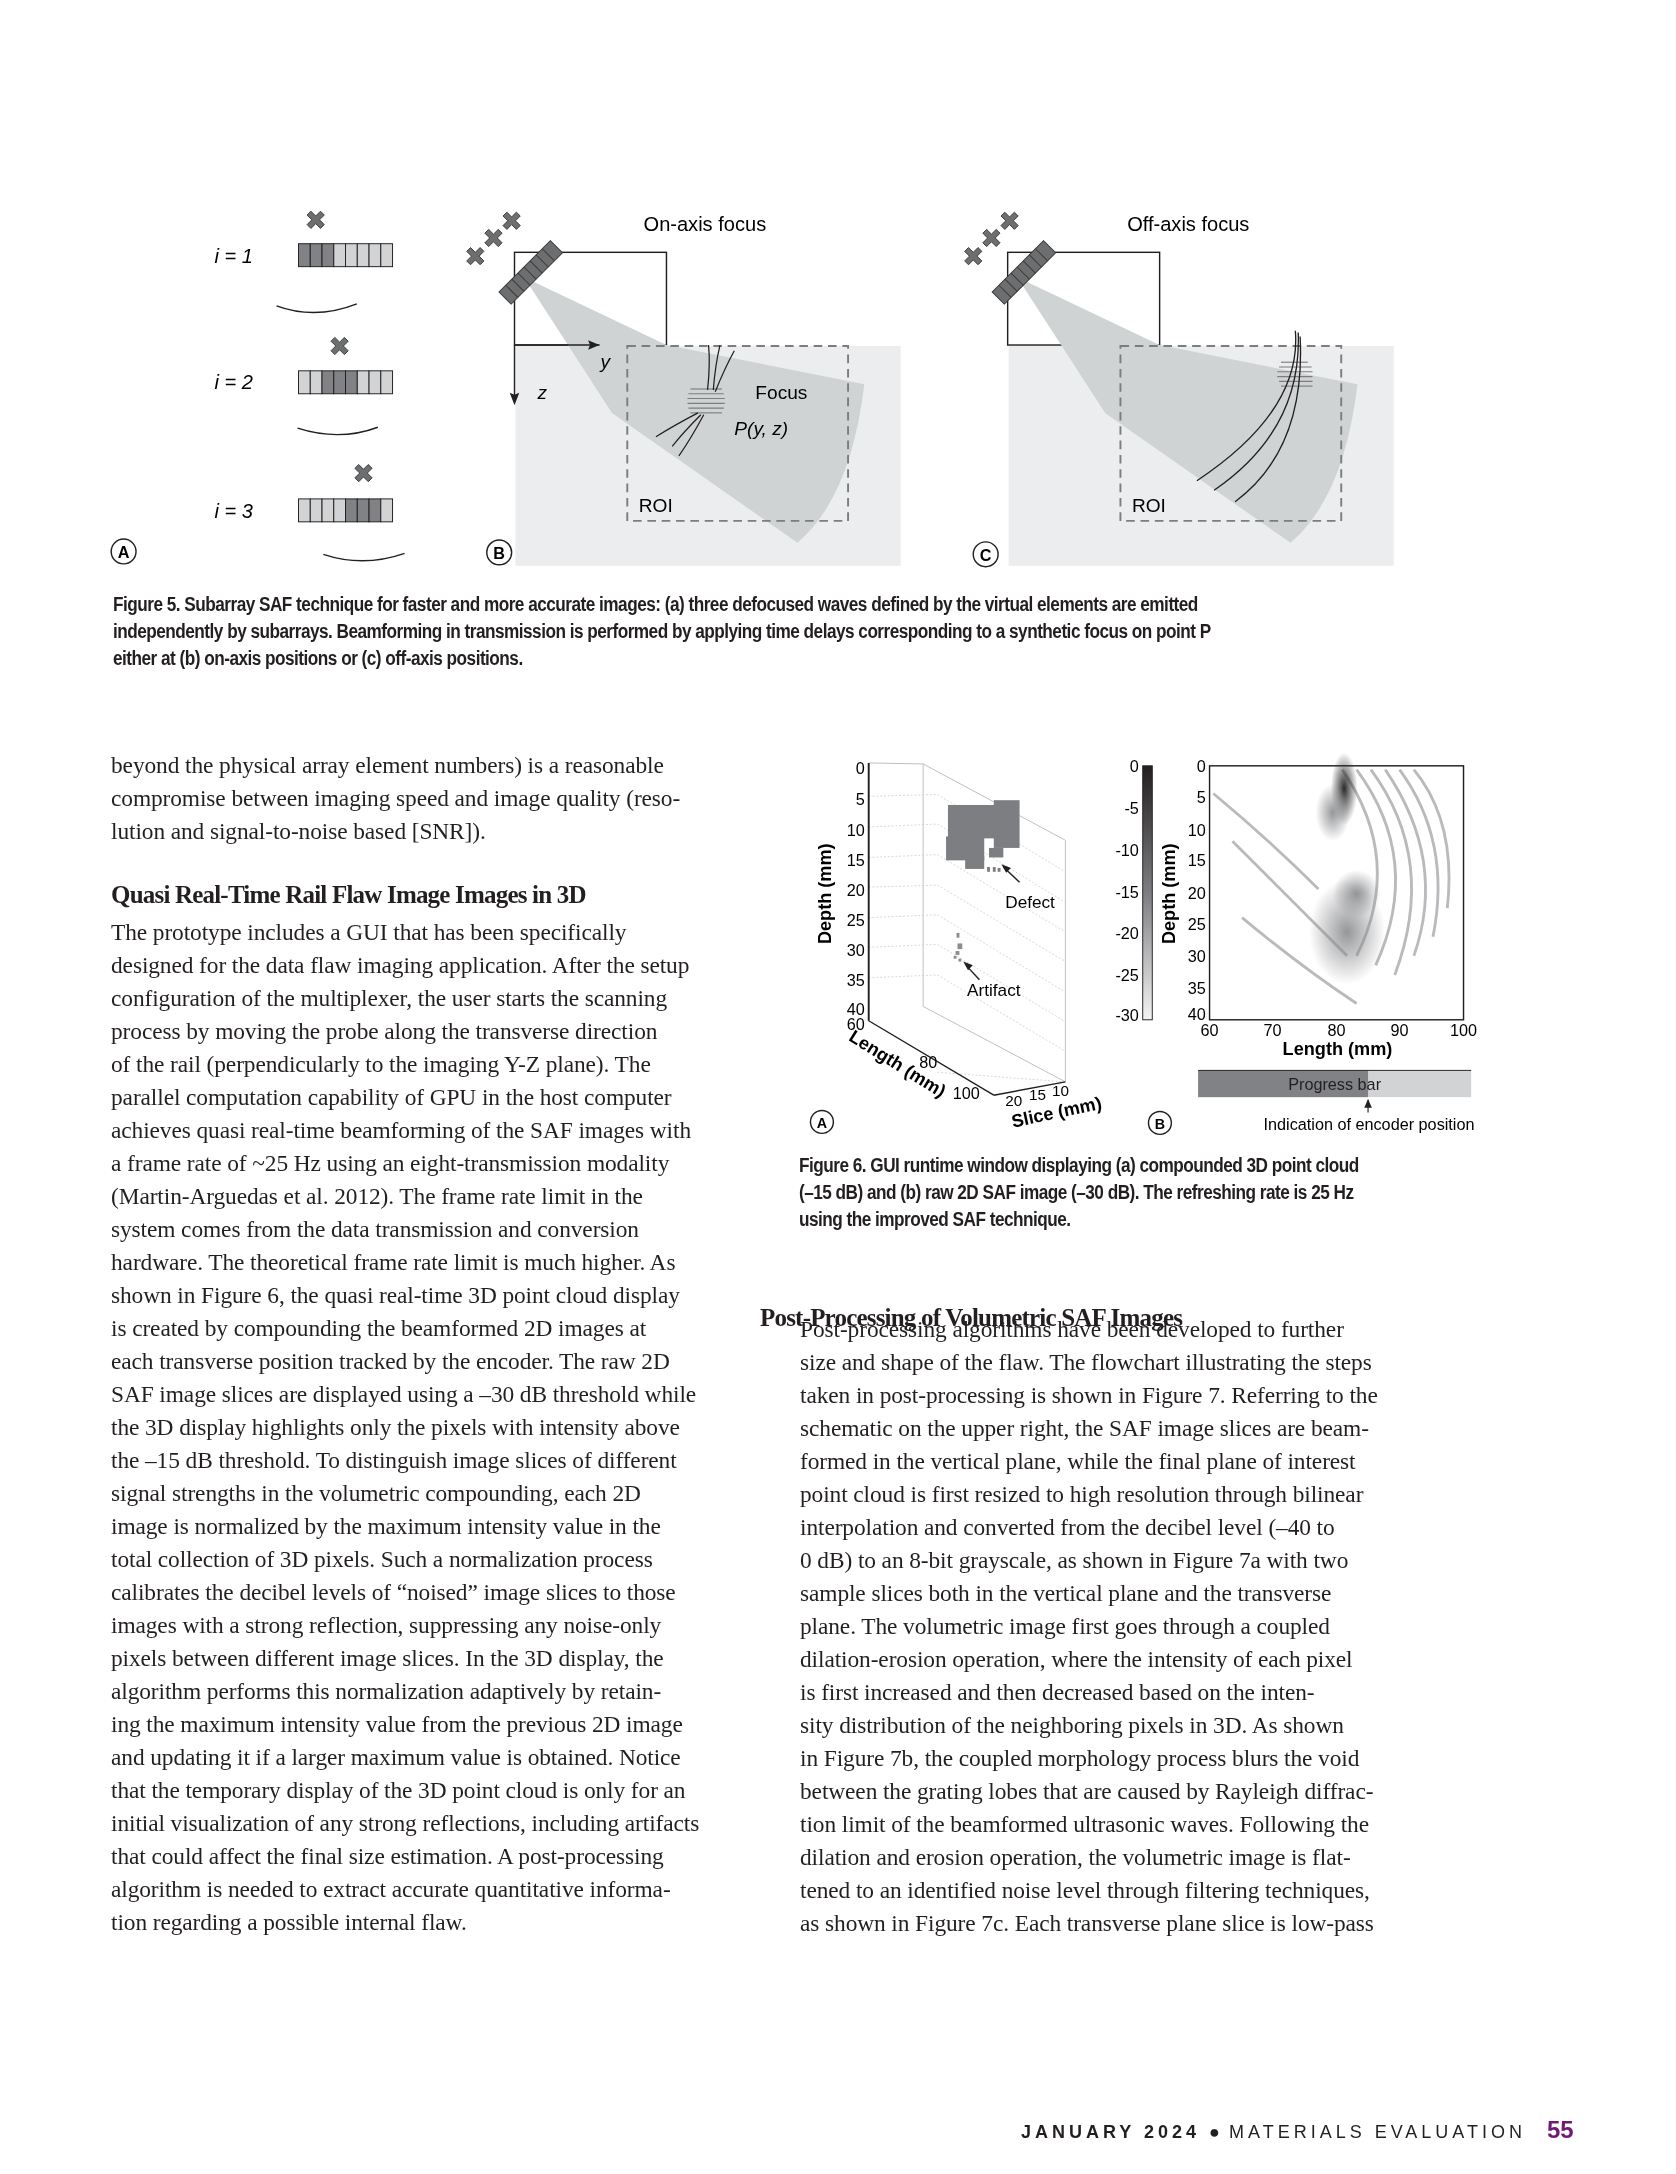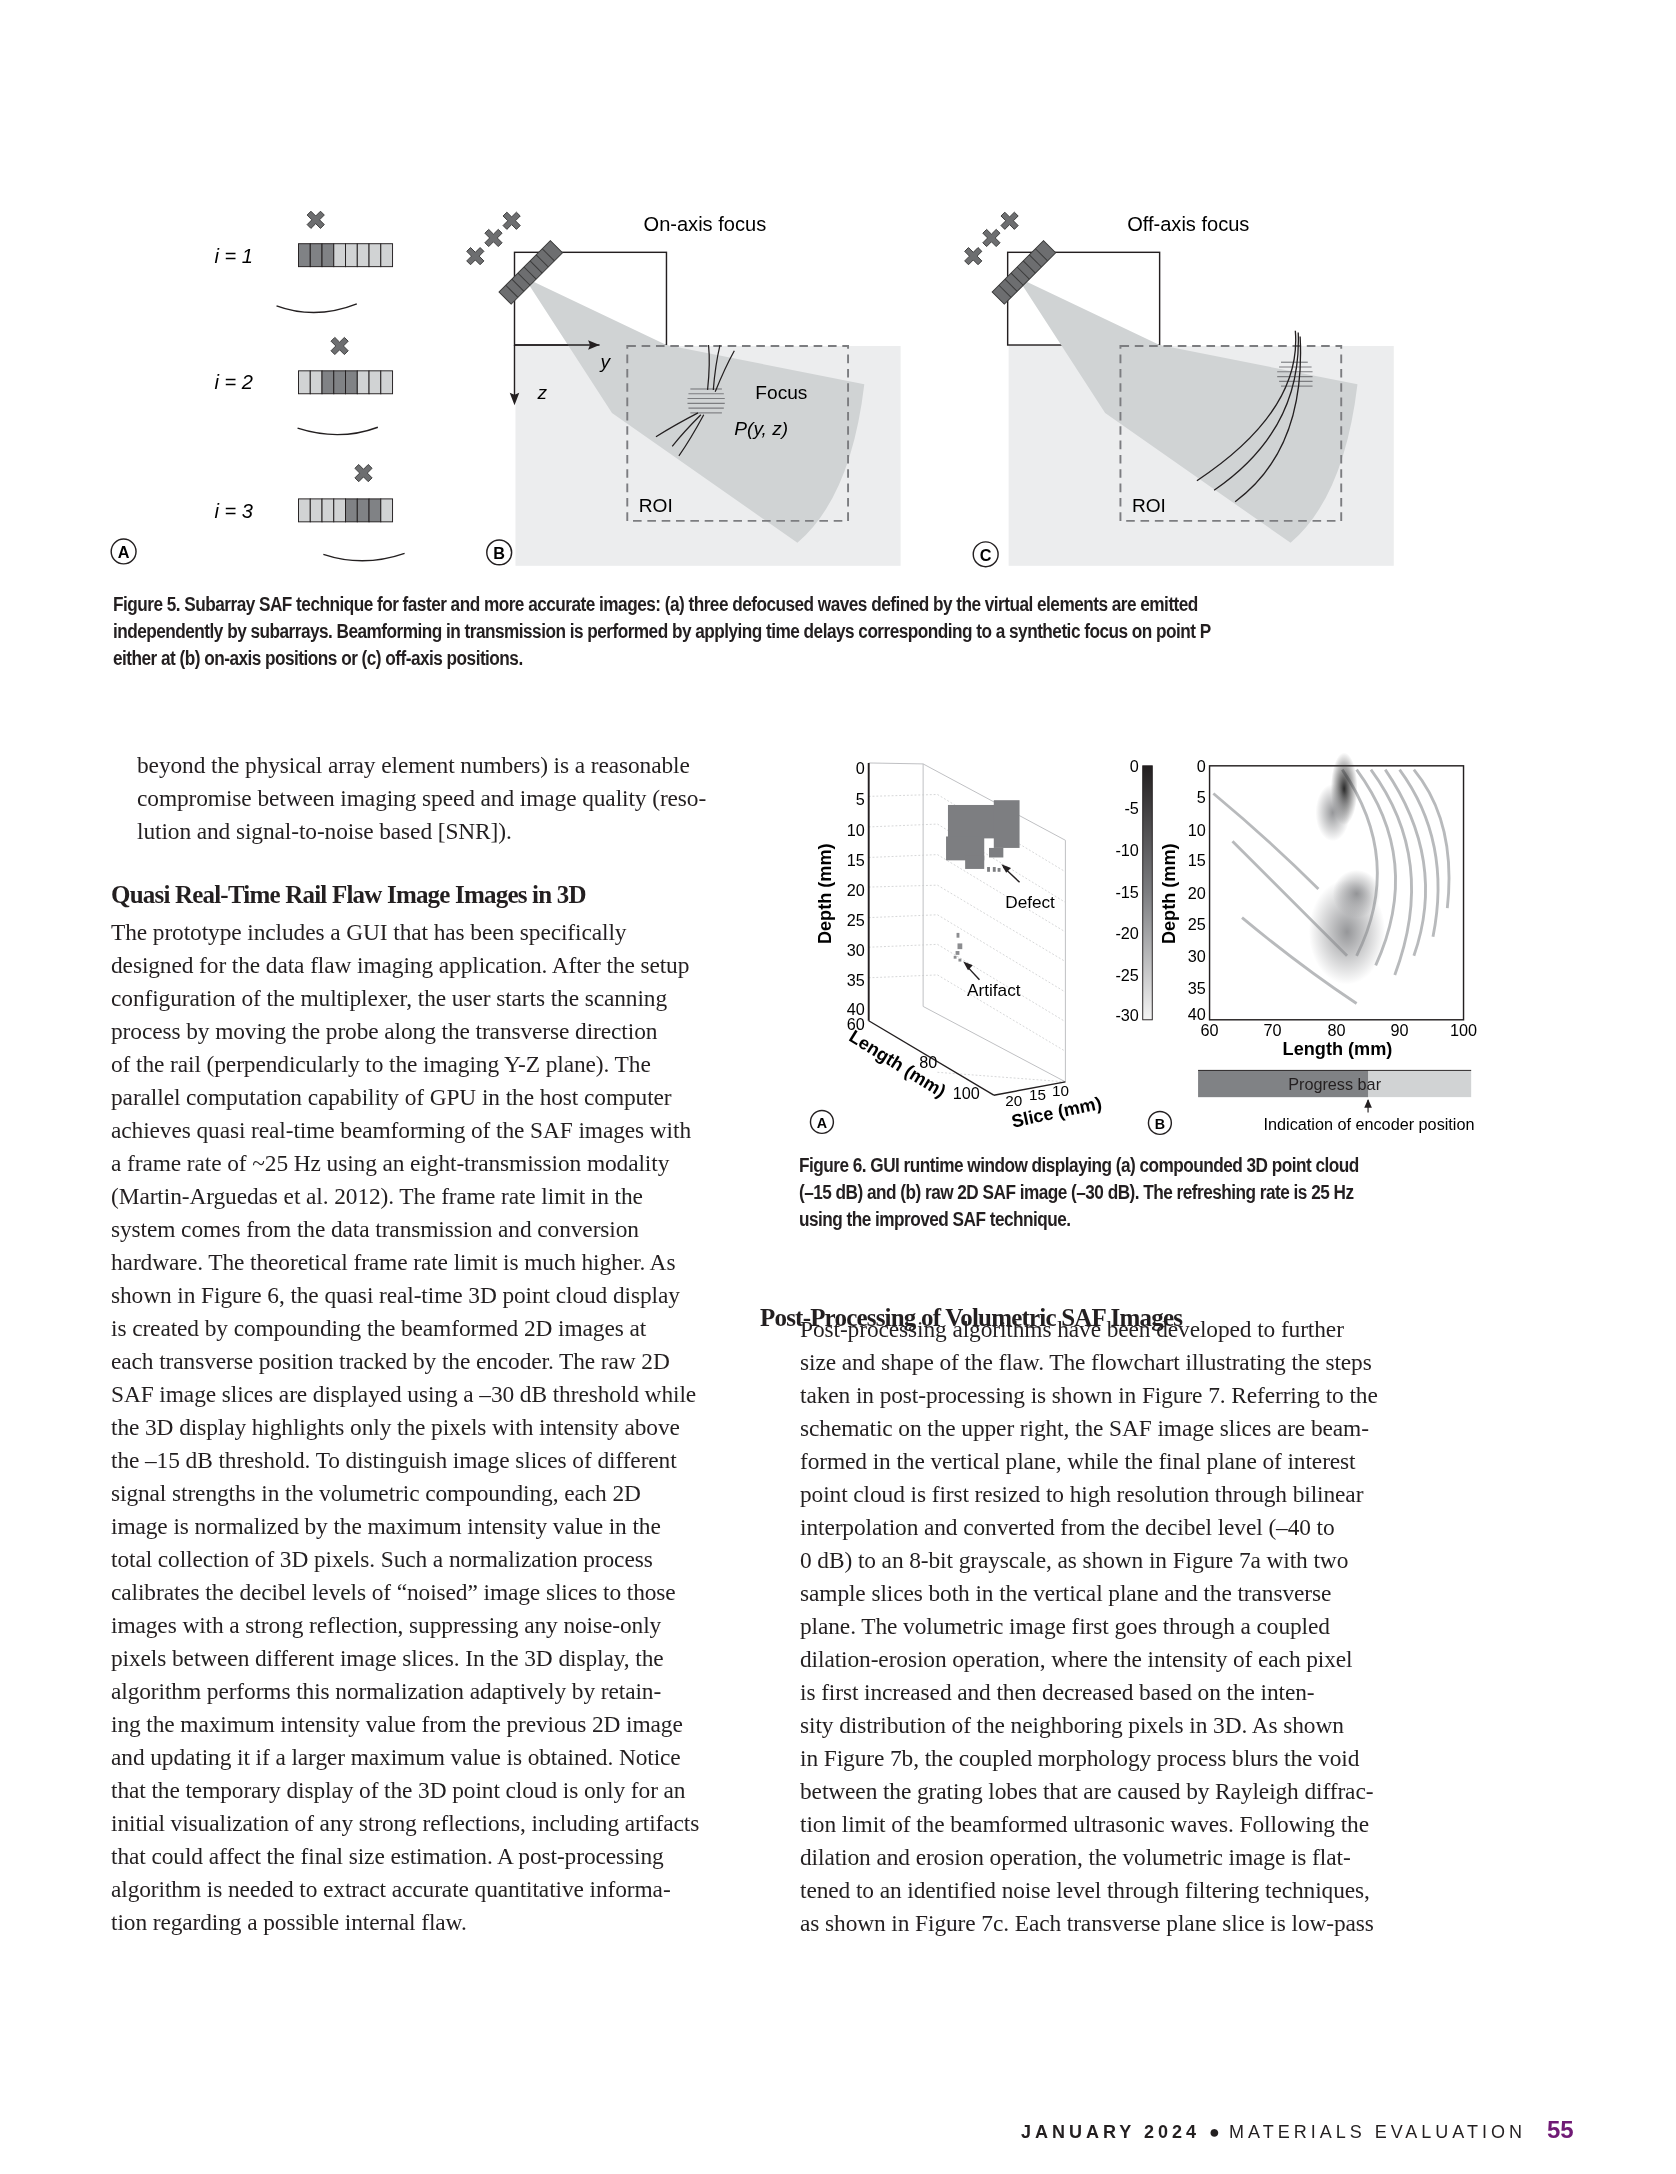--- a/index.html
+++ b/index.html
@@ -167,21 +167,21 @@
     </g>
   </svg>
 </div>
 
 <div class="abs caption" style="left:113px; top:591px; width:1549px;">
   <div>Figure 5. Subarray SAF technique for faster and more accurate images: (a) three defocused waves defined by the virtual elements are emitted</div>
   <div>independently by subarrays. Beamforming in transmission is performed by applying time delays corresponding to a synthetic focus on point P</div>
   <div>either at (b) on-axis positions or (c) off-axis positions.</div>
 </div>
 
-<div class="abs body-text" style="left:111px; top:749px; width:660px;margin-left:26px;">
+<div class="abs body-text" style="left:111px; top:749px; width:660px;">
   <span class="line">beyond the physical array element numbers) is a reasonable</span>
   <span class="line">compromise between imaging speed and image quality (reso-</span>
   <span class="line">lution and signal-to-noise based [SNR]).</span>
 </div>
 
 <div class="abs heading" style="left:111px; top:881px;">Quasi Real-Time Rail Flaw Image Images in 3D</div>
 
 <div class="abs body-text" style="left:111px; top:916px; width:660px;" id="leftBody">
     <span class="line">The prototype includes a GUI that has been specifically</span>
     <span class="line">designed for the data flaw imaging application. After the setup</span>

